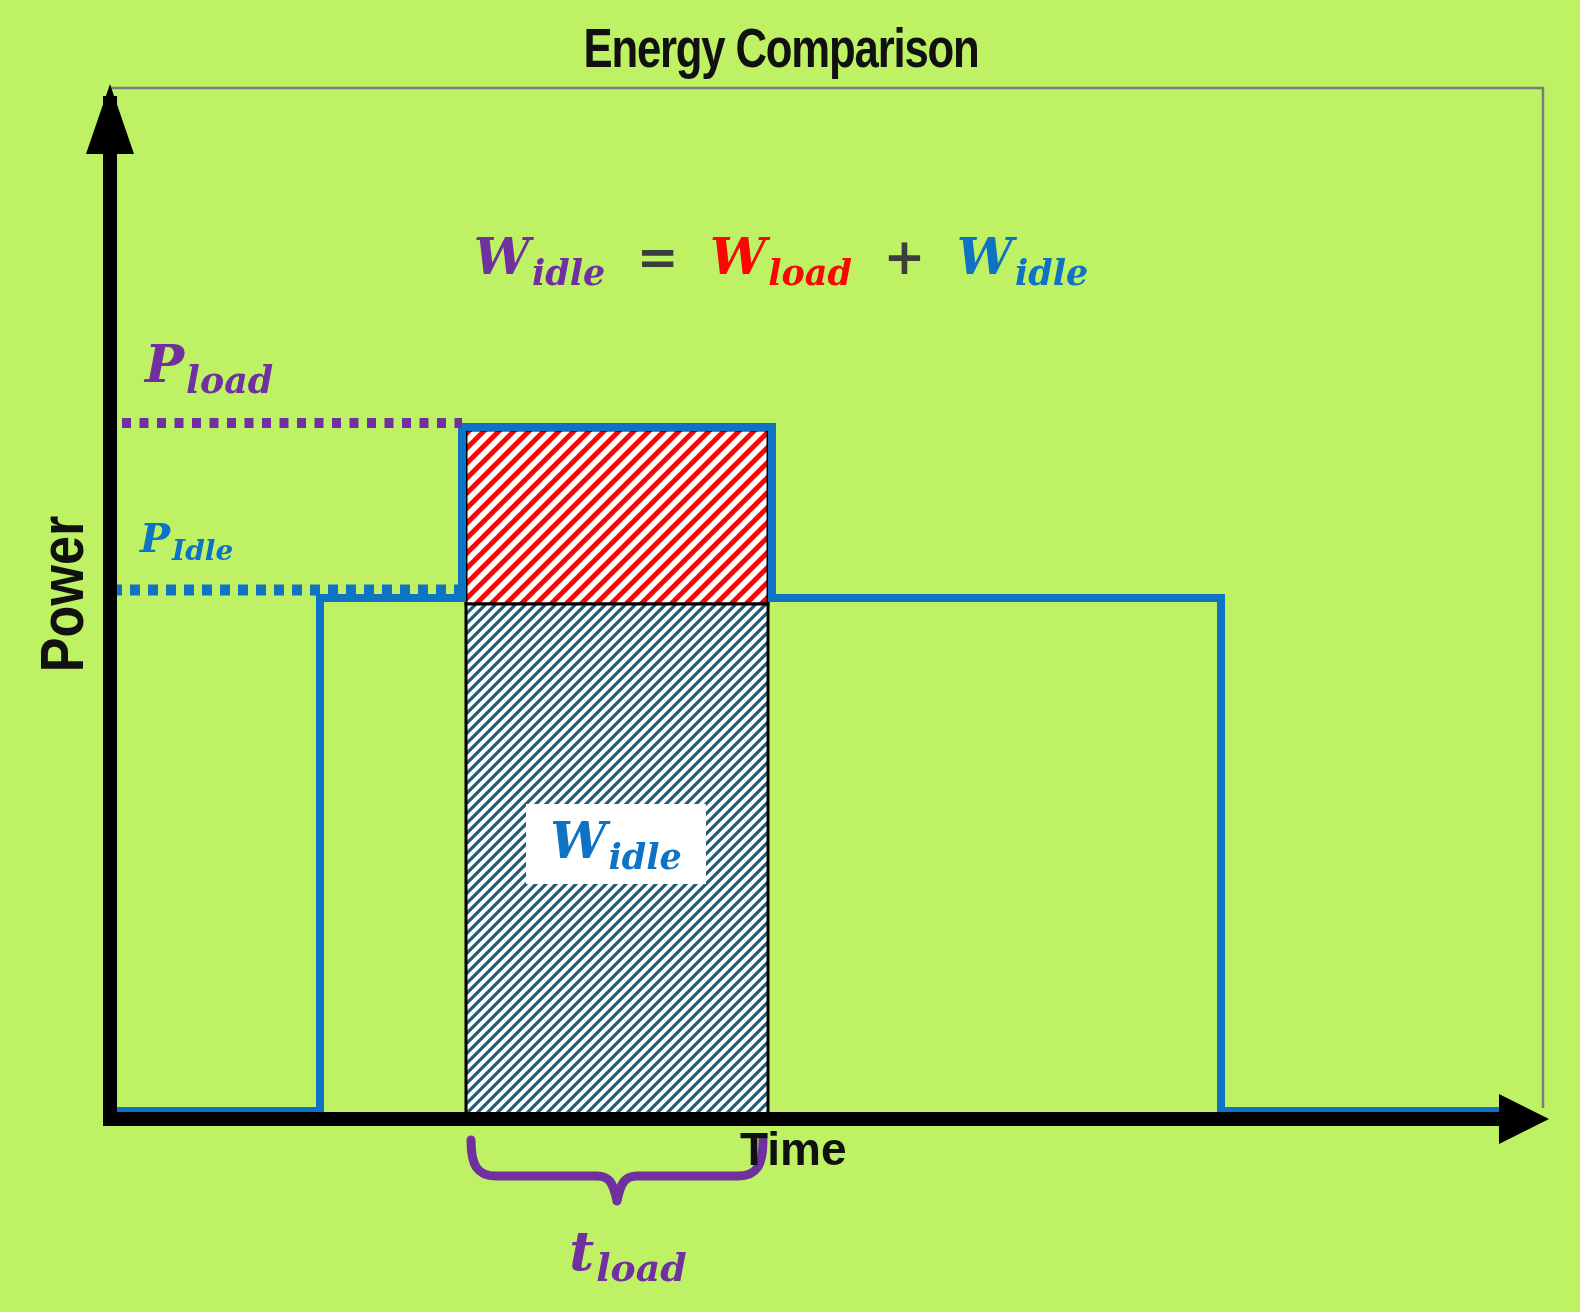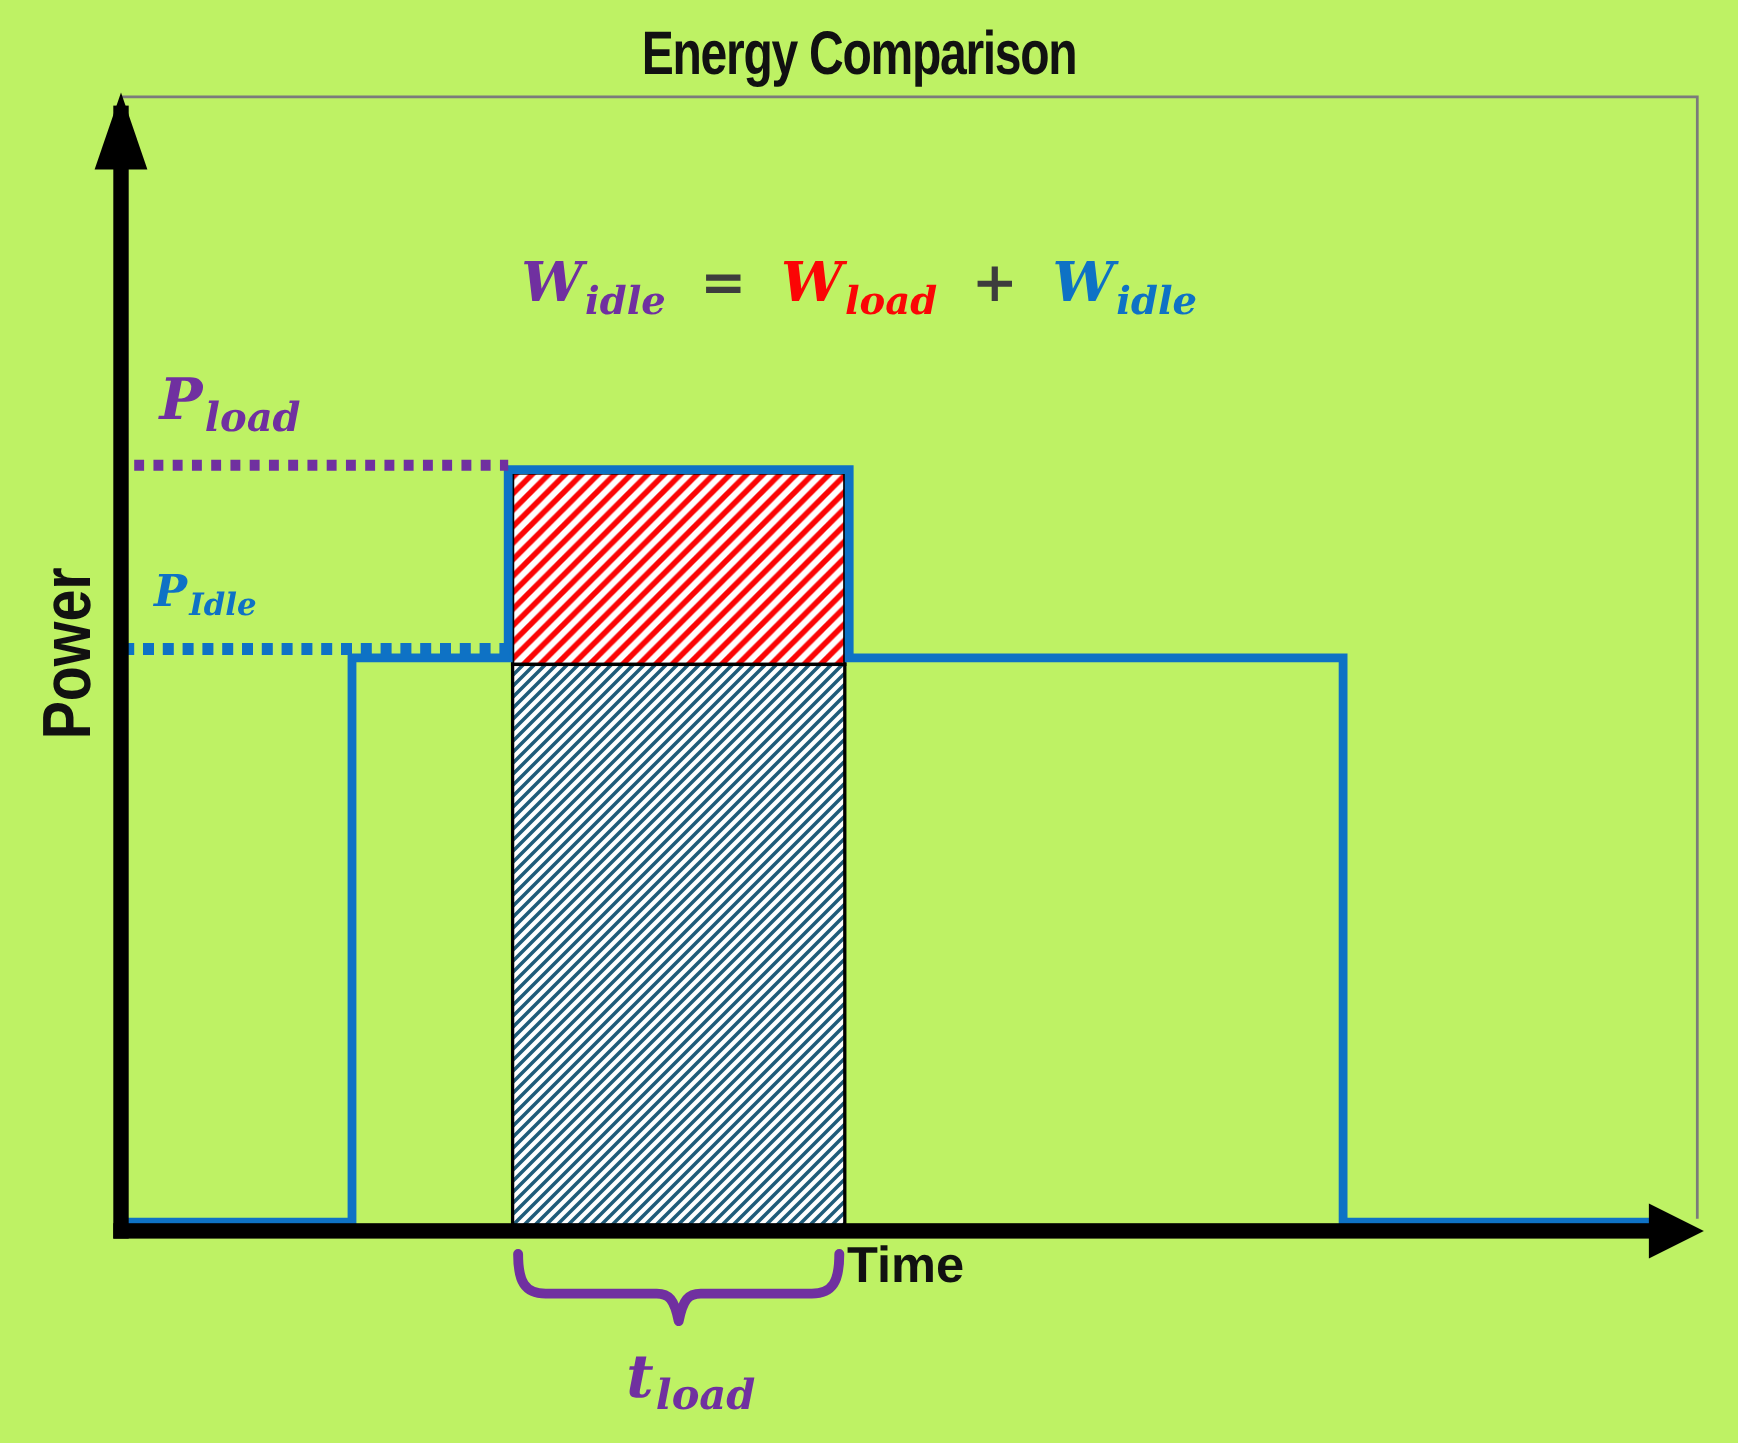--- a/index.html
+++ b/index.html
@@ -16,21 +16,21 @@
                font-weight:bold;color:#3d3d3d;margin:0 14px;}
   .purple{color:#7030a0;}
   .blue{color:#0e72c5;}
   .red{color:#fb0505;}
   .p-load{left:145px;top:338px;font-size:52px;}
   .p-idle{left:140px;top:518px;font-size:40px;}
   .mbox{position:absolute;background:#ffffff;display:flex;align-items:center;justify-content:center;}
   .w-load-box{left:513px;top:478px;width:220px;height:82px;font-size:50px;}
   .w-idle-box{left:526px;top:804px;width:180px;height:80px;font-size:50px;}
   .t-load{left:548px;top:1224px;width:160px;text-align:center;font-size:54px;}
-  .x-label{left:770px;top:1126px;font-size:46px;font-weight:bold;color:#111;text-align:center;}
+  .x-label{left:740px;top:1126px;font-size:46px;font-weight:bold;color:#111;text-align:center;}
   .y-label{left:62px;top:594px;font-size:62px;font-weight:bold;color:#111;
            transform:translate(-50%,-50%) rotate(-90deg) scaleX(0.84);}
 </style>
 </head>
 <body>
 
 <div class="fig">
 
   <svg width="1580" height="1312" viewBox="0 0 1580 1312">
     <defs>
@@ -71,20 +71,23 @@
     <span class="red"><span>W</span><sub>load</sub></span>
     <span class="op">+</span>
     <span class="blue"><span>W</span><sub>idle</sub></span>
   </div>
 
   <div class="txt math purple p-load"><span>P</span><sub>load</sub></div>
 
   <div class="txt math blue p-idle"><span>P</span><sub>Idle</sub></div>
 
 
+  <div class="mbox w-idle-box">
+    <span class="math blue"><span>W</span><sub>idle</sub></span>
+  </div>
 
   <div class="txt math purple t-load"><span>t</span><sub>load</sub></div>
 
   <div class="txt x-label">Time</div>
 
   <div class="txt y-label">Power</div>
 
 </div>
 
 </body></html>

